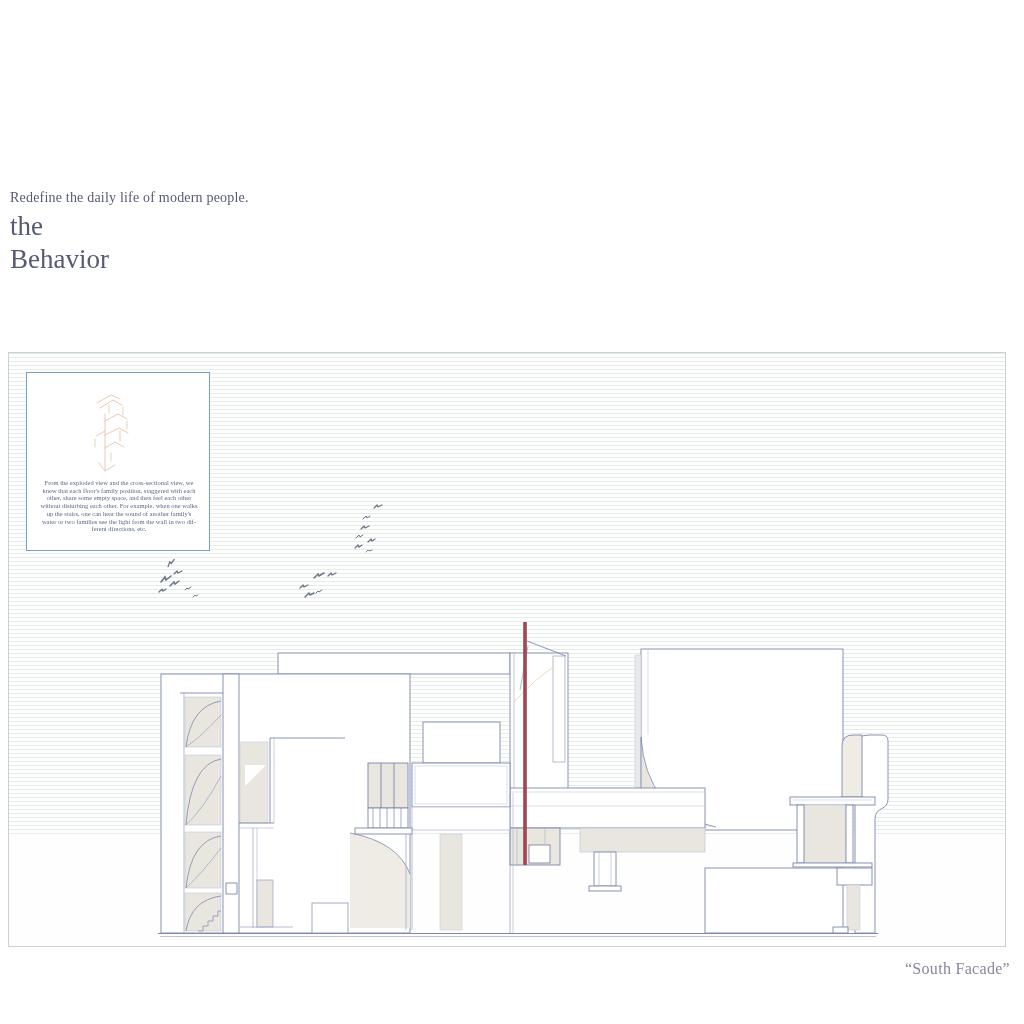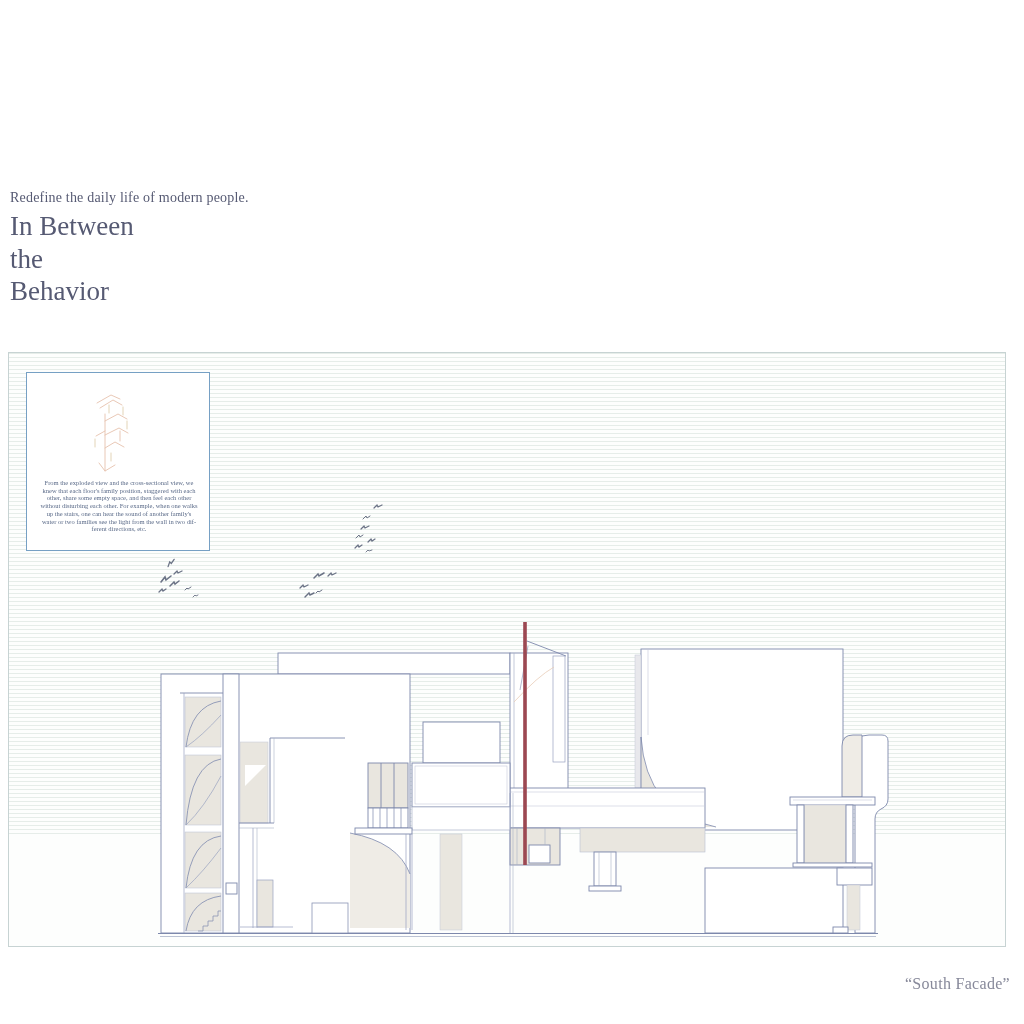--- a/index.html
+++ b/index.html
@@ -29,31 +29,30 @@
     background:#ffffff;border:1px solid #76a0c4;box-sizing:border-box;
   }
   .note-sketch{position:absolute;left:48px;top:8px;}
   .note-text{
     position:absolute;left:12px;top:106px;width:160px;
     font-size:6.5px;line-height:7.7px;text-align:center;color:#5a6a88;
   }
   
   .caption{
     position:absolute;right:14px;top:960px;
-    font-size:16px;color:#87899a;letter-spacing:.3px;margin-top:15px;
+    font-size:16px;color:#87899a;letter-spacing:.3px;
   }
   
   .drawing-layer{position:absolute;left:0;top:0;}
 </style>
 </head>
 <body>
 
 <div class="title-block">
   <p class="subtitle">Redefine the daily life of modern people.</p>
-  <h1 class="big-title">In Between</h1>
   <h1 class="big-title">the</h1>
   <h1 class="big-title">Behavior</h1>
 </div>
 
 <div class="board">
   <div class="ruled-sky"></div>
 
   <div class="note-box">
     <svg class="note-sketch" width="95" height="100" viewBox="0 0 95 100">
       <g fill="none" stroke="#e6c2ae" stroke-width="0.9" stroke-linecap="round">

